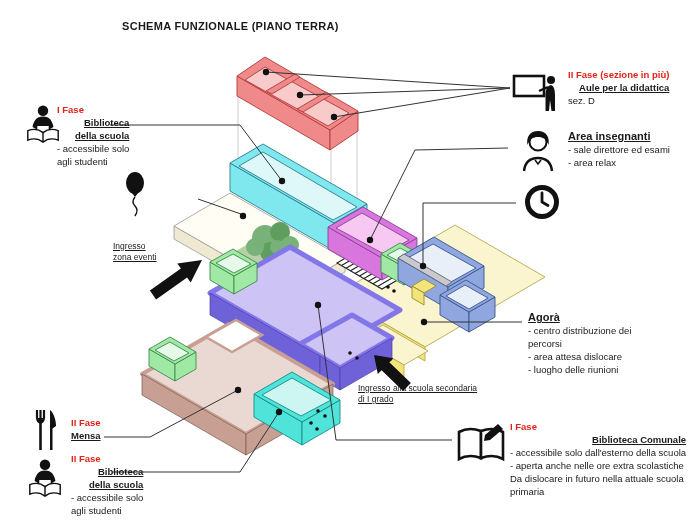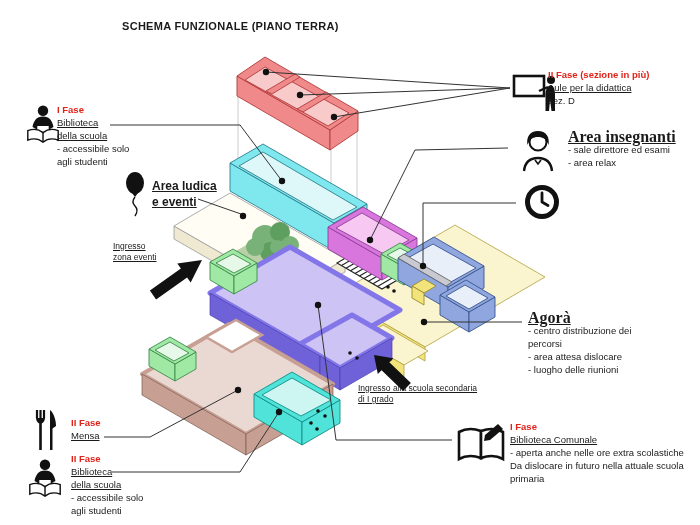--- a/index.html
+++ b/index.html
@@ -4,22 +4,22 @@
 <style>
   html,body{margin:0;padding:0;background:#fff;}
   .stage{position:relative;width:700px;height:525px;background:#ffffff;overflow:hidden;
          font-family:"Liberation Sans",sans-serif;color:#1a1a1a;}
   svg{position:absolute;left:0;top:0;}
   .title{position:absolute;left:122px;top:20px;font-size:11px;font-weight:bold;letter-spacing:.3px;}
   .ann{position:absolute;font-size:9.5px;line-height:13px;}
   .ann span{display:block;}
   .phase{color:#e2231a;font-weight:bold;}
   .u{text-decoration:underline;}
-  .b{font-weight:normal;}
-  .hdr{font-weight:bold;text-decoration:underline;font-size:16px;font-family:Liberation Serif, serif;}
+  .b{font-weight:bold;text-align:right;}
+  .hdr{font-weight:bold;text-decoration:underline;font-size:11px;}
   .ludica{font-size:12px;line-height:16px;font-weight:bold;}
   .small{font-size:8.5px;line-height:11px;}
   .icon{position:absolute;}
 </style>
 </head>
 <body>
 
 <div class="stage">
 
   <svg width="700" height="525" viewBox="0 0 700 525">
@@ -204,24 +204,20 @@
     <span>agli studenti</span>
   </div>
 
   <div class="icon" style="left:122px;top:172px;">
     <svg width="26" height="48" viewBox="0 0 26 48">
       <ellipse cx="13" cy="11" rx="9" ry="11" fill="#111"></ellipse>
       <path d="M10 21l3 4l3-4z" fill="#111"></path>
       <path d="M13 25q-4 5 0 9t0 10" stroke="#111" stroke-width="1.4" fill="none"></path>
     </svg>
   </div>
-  <div class="ann ludica" style="left:152px;top:178px;">
-    <span class="u">Area ludica</span>
-    <span class="u">e eventi</span>
-  </div>
 
   <div class="ann small" style="left:113px;top:241px;">
     <span class="u">Ingresso</span>
     <span class="u">zona eventi</span>
   </div>
 
   <div class="icon" style="left:33px;top:408px;">
     <svg width="26" height="44" viewBox="0 0 26 44" fill="#111">
       <path d="M4 2v8M7.5 2v8M11 2v8" stroke="#111" stroke-width="2.2" fill="none"></path>
       <path d="M3 10h9c0 3-2 5-3.2 5.5V42H6.2V15.5C5 15 3 13 3 10z"></path>
@@ -250,21 +246,21 @@
   </div>
 
   <div class="icon" style="left:512px;top:70px;">
     <svg width="50" height="44" viewBox="0 0 50 44">
       <rect x="2" y="6" width="30" height="20" fill="#fff" stroke="#111" stroke-width="2.6"></rect>
       <circle cx="39" cy="10" r="4" fill="#111"></circle>
       <path d="M39 15c-4 1-5.5 5-5.5 10v16h3.5l1-11l1.5 11h3.5V25c0-5-1-9-4-10z" fill="#111"></path>
       <path d="M36 17l-9 4" stroke="#111" stroke-width="2.4"></path>
     </svg>
   </div>
-  <div class="ann" style="left:548px;top:68px;">
+  <div class="ann" style="left:568px;top:68px;">
     <span class="phase">II Fase (sezione in più)</span>
     <span class="u b">Aule per la didattica</span>
     <span>sez. D</span>
   </div>
 
   <div class="icon" style="left:520px;top:128px;">
     <svg width="36" height="46" viewBox="0 0 36 46">
       <circle cx="18" cy="14" r="8.5" fill="#fff" stroke="#111" stroke-width="2"></circle>
       <path d="M18 3c-8 0-12 6-10.5 14c2-6 5.5-8 10.5-8s8.5 2 10.5 8C30 9 26 3 18 3z" fill="#111"></path>
       <path d="M4 43c1-9 6.5-13 14-13s13 4 14 13" fill="none" stroke="#111" stroke-width="2.4"></path>
@@ -300,18 +296,19 @@
   <div class="icon" style="left:455px;top:420px;">
     <svg width="52" height="46" viewBox="0 0 52 46">
       <path d="M4 12c7-4 14-4 22-1v27c-8-3-15-3-22 1z" fill="#fff" stroke="#111" stroke-width="2.6"></path>
       <path d="M48 12c-7-4-14-4-22-1v27c8-3 15-3 22 1z" fill="#fff" stroke="#111" stroke-width="2.6"></path>
       <path d="M30 15l13-11l5 5l-13 11l-6 1z" fill="#111"></path>
     </svg>
   </div>
   <div class="ann" style="left:510px;top:420px;">
     <span class="phase">I Fase</span>
     <span class="u b">Biblioteca Comunale</span>
+    <span>- accessibile solo dall'esterno della scuola</span>
     <span>- aperta anche nelle ore extra scolastiche</span>
     <span>Da dislocare in futuro nella attuale scuola</span>
     <span>primaria</span>
   </div>
 
 </div>
 
 </body></html>

